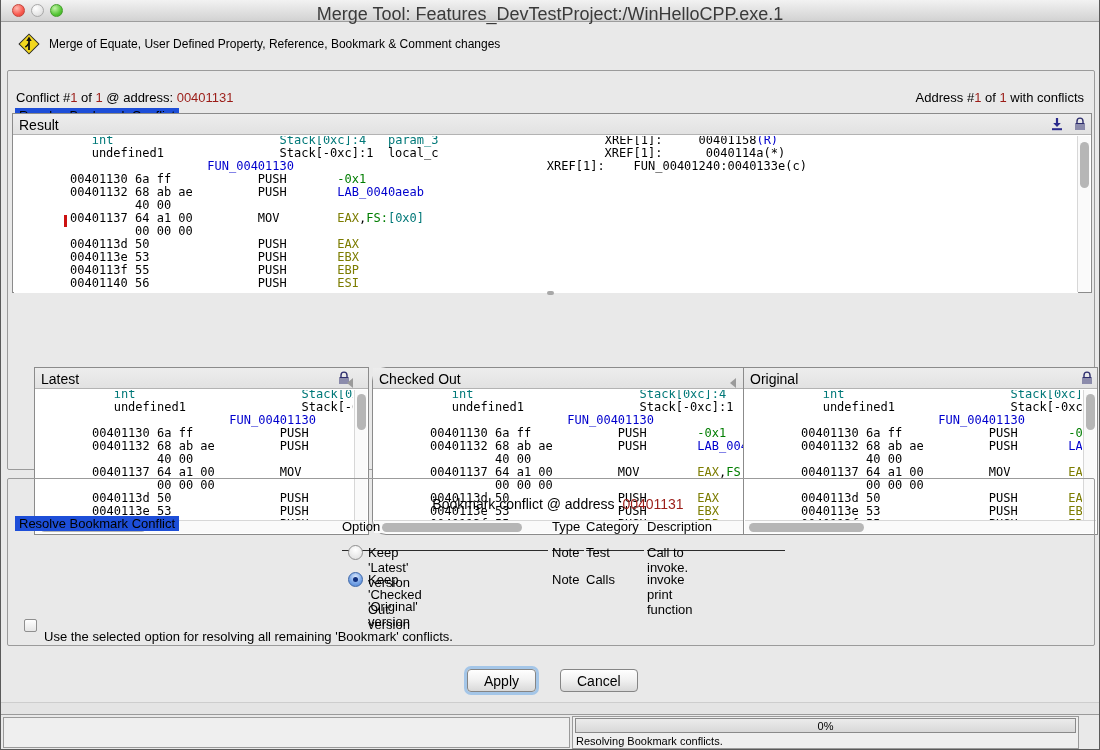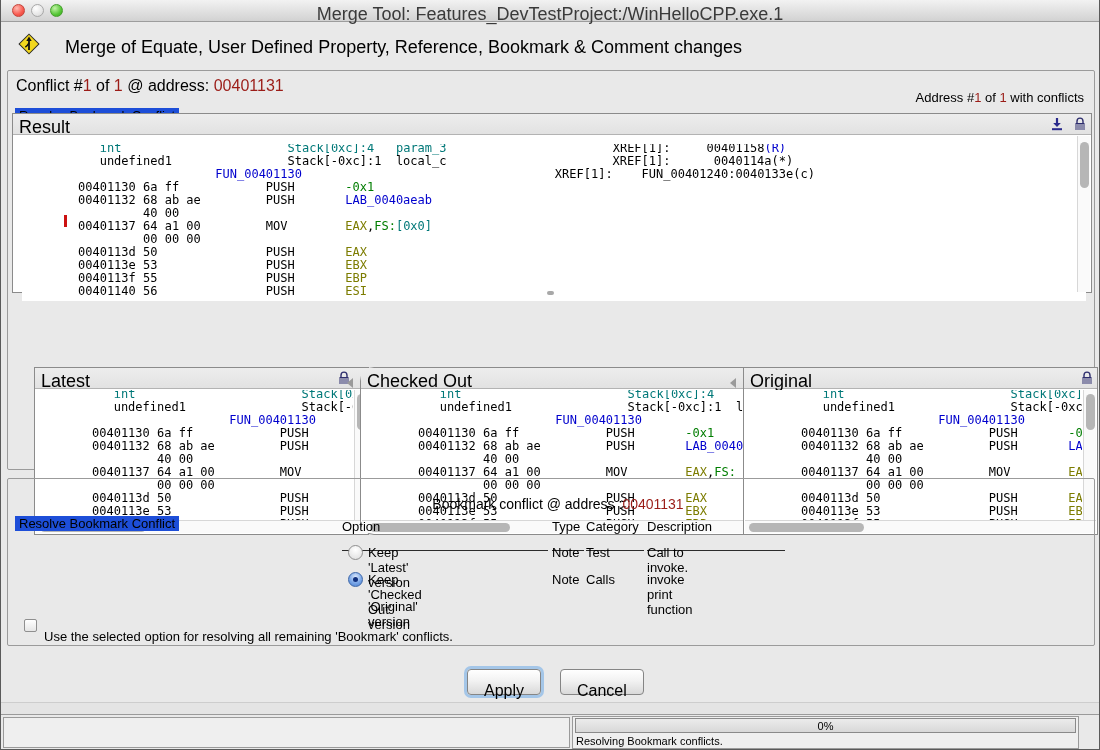--- a/index.html
+++ b/index.html
@@ -11,52 +11,52 @@
   #titlebar{position:absolute;left:0;top:0;width:100%;height:22px;
     background:linear-gradient(#f2f2f2,#d2d2d2);border-bottom:1px solid #9d9d9d;}
   .tl{position:absolute;top:4px;width:13px;height:13px;border-radius:50%;}
   #tl-close{left:11px;background:radial-gradient(circle at 35% 30%,#ffb9b0,#f8594f 60%,#dd4237);border:1px solid #c4453b;}
   #tl-min{left:30px;background:radial-gradient(circle at 35% 30%,#ffffff,#e4e4e4 65%,#cccccc);border:1px solid #a8a8a8;}
   #tl-zoom{left:49px;background:radial-gradient(circle at 35% 30%,#c2f3a6,#55c636 60%,#3aa21e);border:1px solid #459e2c;}
   #title{position:absolute;left:0;top:4px;width:100%;text-align:center;font-size:18px;color:#3a3a3a;}
   
   #banner{position:absolute;left:0;top:22px;width:100%;height:44px;}
   #banner-icon{position:absolute;left:17px;top:11px;width:22px;height:22px;}
-  #banner-text{position:absolute;left:64px;top:15px;font-size:18px;}
+  #banner-text{position:absolute;left:48px;top:15px;font-size:12px;}
   
   .groupbox{position:absolute;border:1px solid #9b9b9b;border-radius:2px;}
   .group-label{position:absolute;top:-8px;left:7px;background:#1d4ed8;padding:0 4px;font-size:13px;margin-top:45px;}
   #group1{left:6px;top:70px;width:1088px;height:400px;}
-  #conflict-left{position:absolute;left:8px;top:6px;font-size:16px;}
+  #conflict-left{position:absolute;left:8px;top:19px;font-size:13px;}
   #conflict-right{position:absolute;right:10px;top:19px;font-size:13px;}
   
   .lpanel{position:absolute;border:1px solid #8b8b8b;background:#fff;}
   .lpanel-header{position:absolute;left:0;top:0;width:100%;height:21px;
     background:linear-gradient(#ededed,#e2e2e2);border-bottom:1px solid #b3b3b3;}
-  .lpanel-title{position:absolute;left:6px;top:3px;font-size:18px;}
+  .lpanel-title{position:absolute;left:6px;top:3px;font-size:14px;}
   .hicons{position:absolute;right:5px;top:3px;display:flex;gap:10px;align-items:center;}
   .listing{position:absolute;font-family:"DejaVu Sans Mono",monospace;font-size:12px;
     line-height:13px;white-space:pre;overflow:hidden;background:#fff;}
   .lline{height:13px;}
   .c-k{color:#000;} .c-teal{color:#007878;} .c-blue{color:#0000cd;}
   .c-green{color:#007d00;} .c-olive{color:#7c7c00;} .c-red{color:#9b1c17;}
   #result-panel{left:10px;top:112px;width:1080px;height:180px;}
-  #result-listing{left:1px;top:22px;width:1064px;height:157px;padding-left:56px;margin:8px;}
+  #result-listing{left:1px;top:22px;width:1064px;height:157px;padding-left:56px;margin:0;}
   #result-listing .lline:first-child{margin-top:-2px;}
   #result-caret{position:absolute;left:51px;top:101px;width:3px;height:12px;background:#cc1111;}
   
   .vscroll{position:absolute;width:13px;background:#fafafa;border-left:1px solid #d7d7d7;}
   .vthumb{position:absolute;left:2px;width:9px;border-radius:5px;background:#b6b6b6;}
   .hscroll{position:absolute;height:13px;background:#fafafa;border-top:1px solid #d7d7d7;}
   .hthumb{position:absolute;top:2px;height:9px;border-radius:5px;background:#b6b6b6;}
   #result-vscroll{right:1px;top:22px;height:156px;}
   #result-vthumb{top:6px;height:46px;}
   .sub-panel{top:296px;height:168px;}
   #panel-latest{left:26px;width:335px;}
-  #panel-checkedout{left:352px;width:440px;border-radius:14px;}
+  #panel-checkedout{left:364px;width:440px;border-radius:14px;}
   #panel-original{left:735px;width:355px;}
   .sub-listing{left:1px;top:22px;right:15px;bottom:14px;padding-left:56px;}
   .sub-listing .lline:first-child{margin-top:-2px;}
   .sub-vscroll{right:1px;top:22px;bottom:14px;}
   .sub-vthumb{top:4px;height:36px;}
   .sub-hscroll{left:1px;right:1px;bottom:1px;}
   
   #splitter-dot{position:absolute;left:546px;top:291px;width:7px;height:4px;border-radius:2px;background:#a8a8a8;}
   .split-arrow{position:absolute;width:0;height:0;border-top:5px solid transparent;border-bottom:5px solid transparent;border-right:6px solid #9a9a9a;}
   #split-arrow-1{left:346px;top:378px;}
@@ -78,22 +78,22 @@
   .opt-radio.checked::after{content:"";position:absolute;left:4px;top:4px;width:5px;height:5px;border-radius:50%;background:#10307e;}
   .opt-label{position:absolute;left:360px;top:3px;}
   .opt-type{position:absolute;left:544px;top:3px;}
   .opt-cat{position:absolute;left:578px;top:3px;}
   .opt-desc{position:absolute;left:639px;top:3px;}
   #checkbox-row{position:absolute;left:16px;top:139px;height:18px;font-size:13px;}
   #checkbox-box{position:absolute;left:0;top:1px;width:13px;height:13px;border:1px solid #8f8f8f;border-radius:2px;background:linear-gradient(#ffffff,#e6e6e6);}
   #checkbox-label{position:absolute;left:20px;top:0;white-space:nowrap;margin-top:11px;}
   
   .btn{position:absolute;top:669px;height:23px;border:1px solid #858585;border-radius:4px;
-    background:linear-gradient(#ffffff,#f2f2f2 45%,#d9d9d9);font-size:16px;
-    font-family:"Liberation Sans",sans-serif;padding:12px 16px;}
+    background:linear-gradient(#ffffff,#f2f2f2 45%,#d9d9d9);font-size:14px;
+    font-family:"Liberation Sans",sans-serif;padding:3px 16px;}
   #apply-btn{left:466px;box-shadow:0 0 0 3px #a4c6e8;}
   #cancel-btn{left:559px;}
   
   #status-strip{position:absolute;left:0;top:702px;width:100%;height:13px;
     background:#e4e4e4;border-top:1px solid #cdcdcd;border-bottom:1px solid #9a9a9a;}
   #bottom-left{position:absolute;left:2px;top:717px;width:567px;height:31px;
     border:1px solid #9a9a9a;background:#efefef;}
   #bottom-right{position:absolute;left:571px;top:716px;width:507px;height:33px;
     border:1px solid #9a9a9a;background:#efefef;}
   #progress-bar{position:absolute;left:2px;top:1px;right:2px;height:15px;

